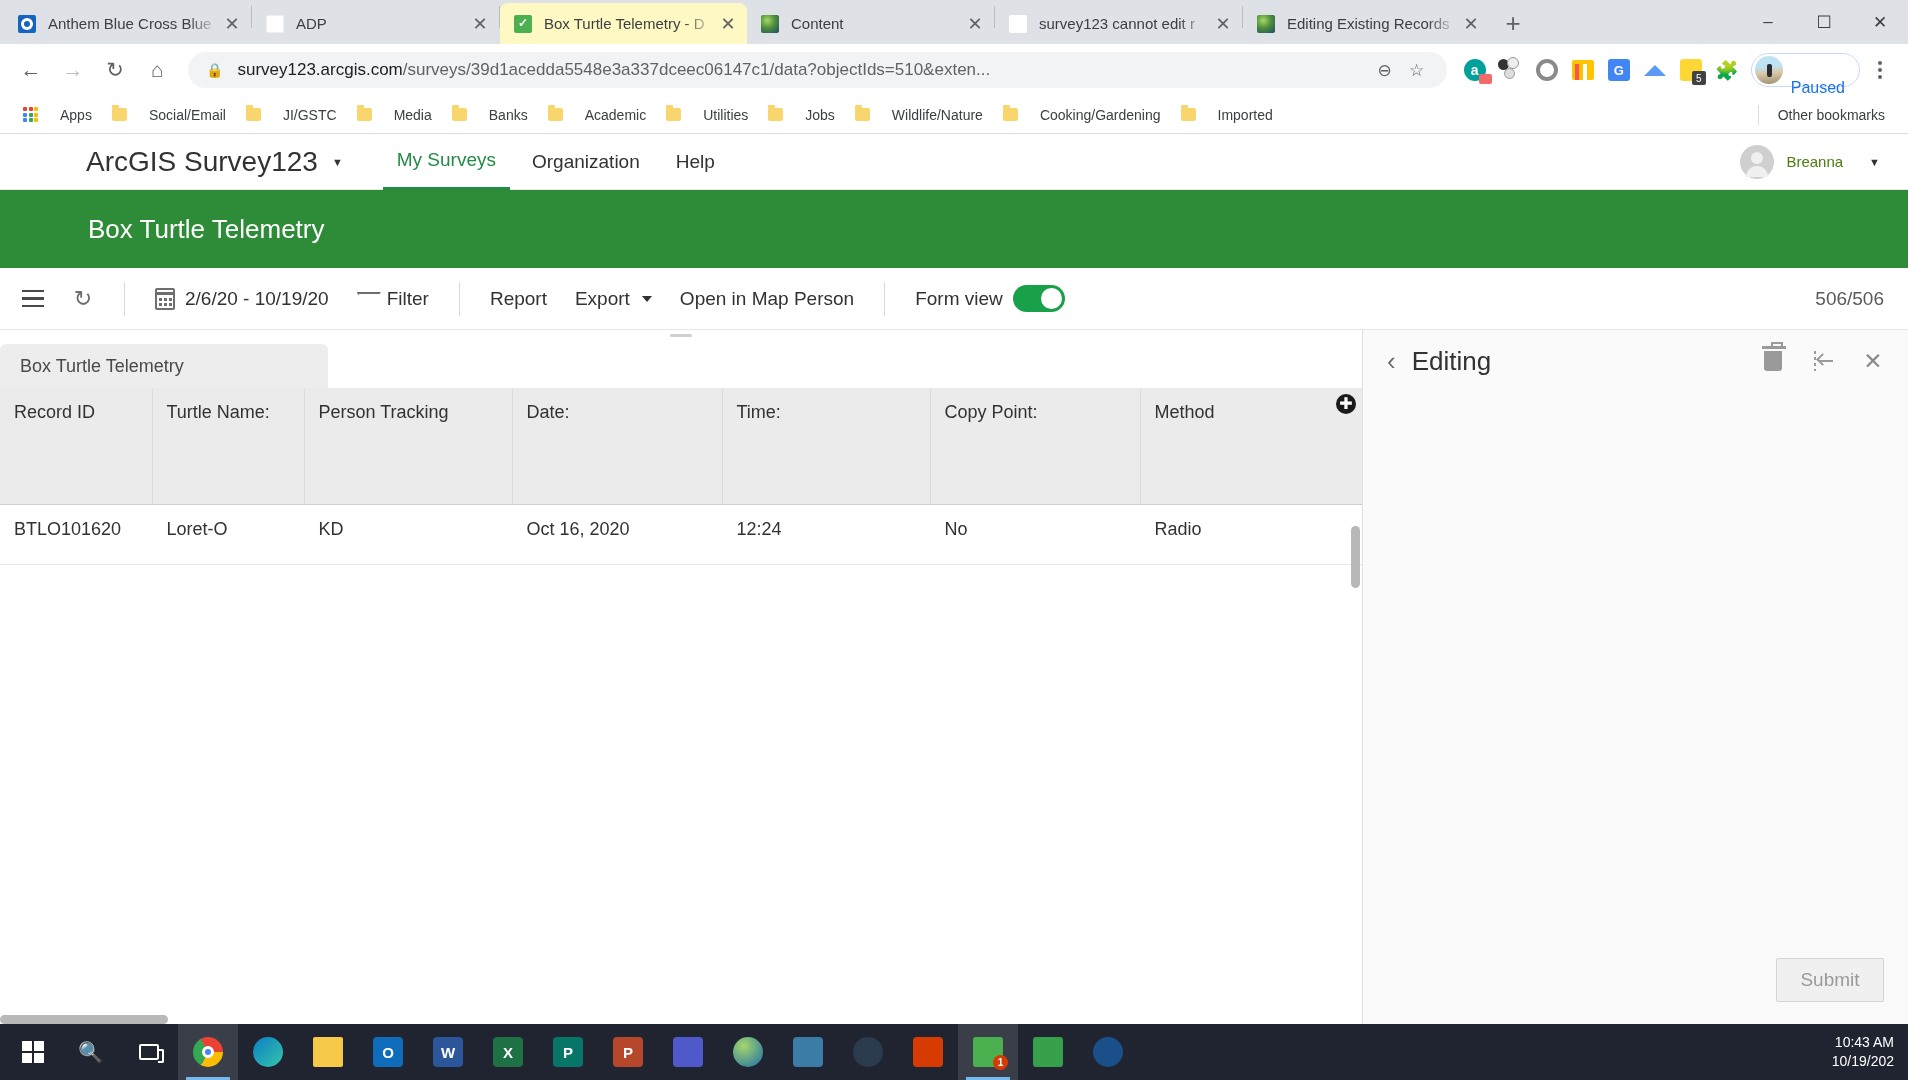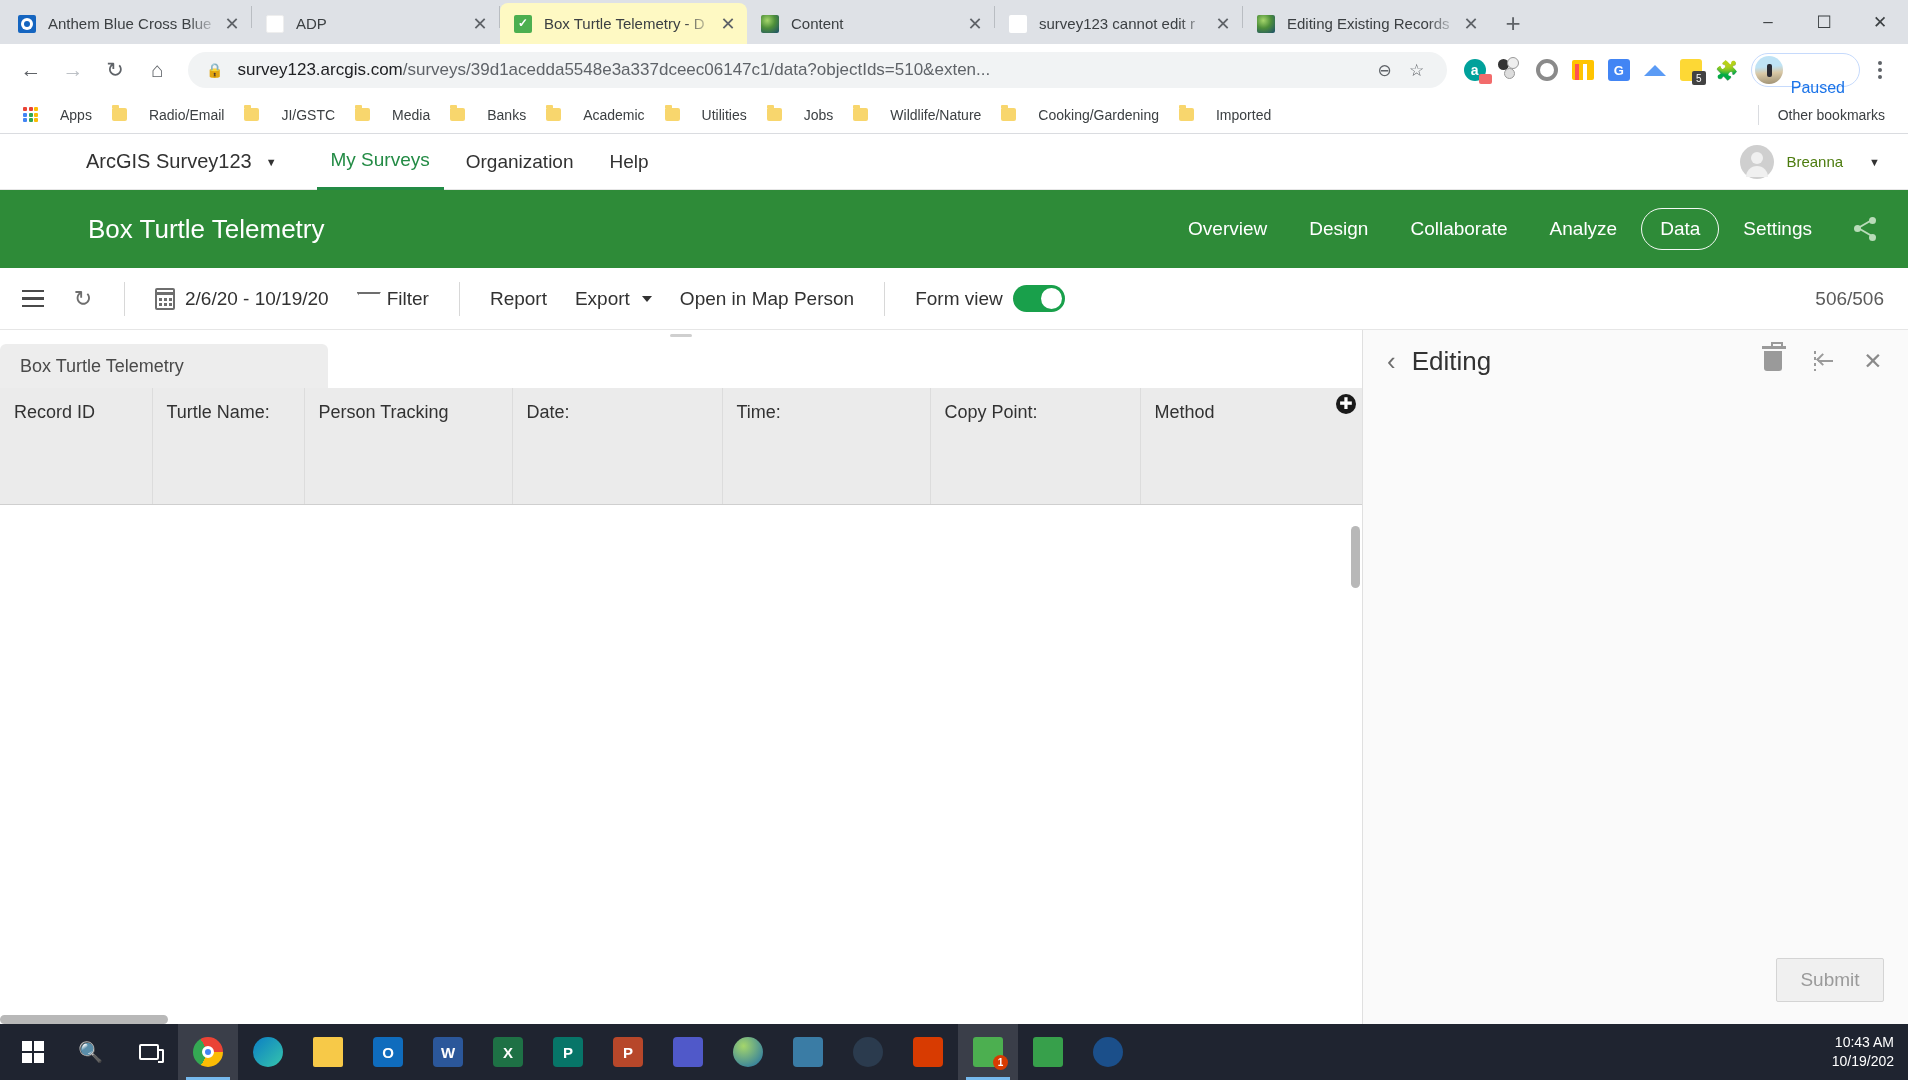--- a/index.html
+++ b/index.html
@@ -231,21 +231,21 @@
 
   
   .s123-header {
     height: 56px;
     background: #ffffff;
     display: flex;
     align-items: center;
     padding: 0 28px 0 86px;
     border-bottom: 1px solid #e6e6e6;
   }
-  .s123-brand { font-size: 20px; color: #323232; font-weight: 400; }
+  .s123-brand { font-size: 28px; color: #323232; font-weight: 400; }
   .s123-caret { margin-left: 14px; color:#323232; font-size: 11px; }
   .s123-nav { display: flex; align-items: center; margin-left: 40px; gap: 8px; height:100%;}
   .s123-nav a {
     font-size: 19px; color: #323232; text-decoration: none;
     padding: 0 14px; height: 56px; display:flex; align-items:center;
   }
   .s123-nav a.active {
     color: #238b45; border-bottom: 3px solid #238b45;
   }
   .s123-user {
@@ -619,21 +619,21 @@
         <i></i>
         <i></i>
         <i></i>
         <i></i>
         <i></i>
       </span>
     <span>Apps</span>
   </div>
   <div class="bm">
     <span class="folder"></span>
-    <span>Radio/Email</span>
+    <span>Social/Email</span>
   </div>
   <div class="bm">
     <span class="folder"></span>
     <span>JI/GSTC</span>
   </div>
   <div class="bm">
     <span class="folder"></span>
     <span>Media</span>
   </div>
   <div class="bm">
@@ -681,35 +681,20 @@
   </nav>
   <div class="s123-user">
     <span class="uav"></span>
     <span class="uname">Breanna</span>
     <span class="s123-caret">▼</span>
   </div>
 </div>
 
 <div class="green-banner">
   <span class="banner-title">Box Turtle Telemetry</span>
-  <nav class="banner-nav">
-    <a href="#">Overview</a>
-    <a href="#">Design</a>
-    <a href="#">Collaborate</a>
-    <a href="#">Analyze</a>
-    <a href="#" class="active">Data</a>
-    <a href="#">Settings</a>
-    <span class="share-icon">
-        <i></i>
-        <i></i>
-        <i></i>
-        <b></b>
-        <b></b>
-      </span>
-  </nav>
 </div>
 
 <div class="data-toolbar">
   <div class="tb-icon">
     <span class="hamburger">
         <i></i>
         <i></i>
         <i></i>
       </span>
   </div>
@@ -776,20 +761,29 @@
             <th>Record ID</th>
             <th>Turtle Name:</th>
             <th>Person Tracking</th>
             <th>Date:</th>
             <th>Time:</th>
             <th>Copy Point:</th>
             <th>Method</th>
           </tr>
         </thead>
         <tbody>
+          <tr class="r3">
+            <td>BTLO101620</td>
+            <td>Loret-O</td>
+            <td>KD</td>
+            <td>Oct 16, 2020</td>
+            <td>12:24</td>
+            <td>No</td>
+            <td>Radio</td>
+          </tr>
         </tbody>
       </table>
     </div>
   </div>
 
   <div class="right-pane">
     <div class="edit-header">
       <span class="edit-back">‹</span>
       <span class="edit-title">Editing</span>
       <span class="edit-actions">

